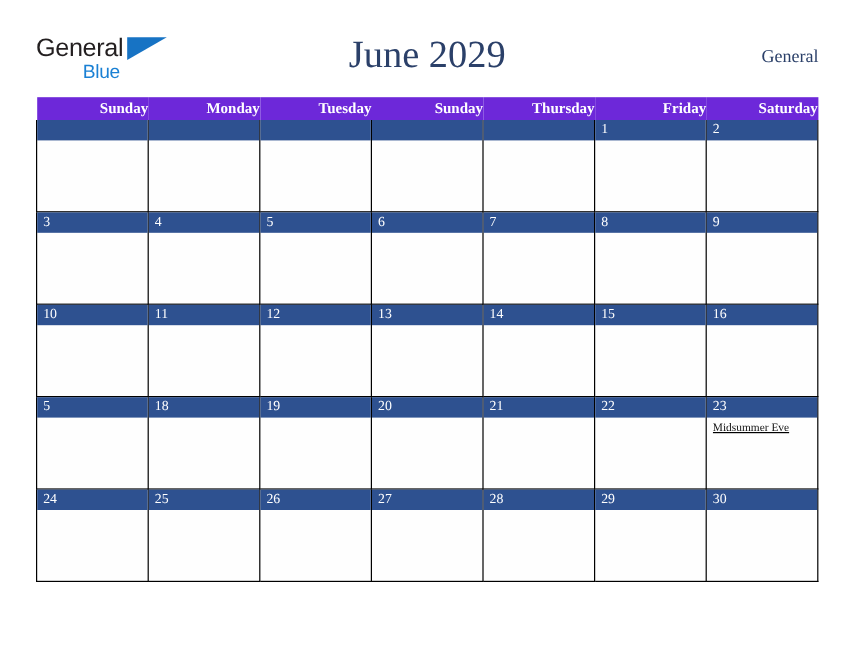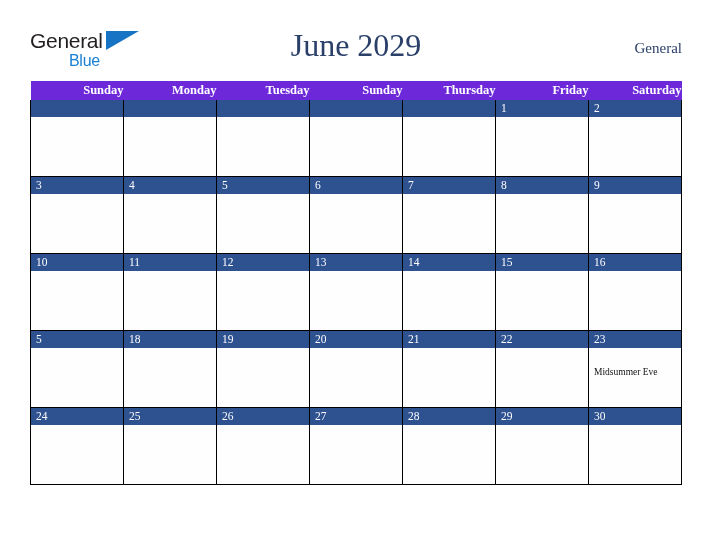--- a/index.html
+++ b/index.html
@@ -146,21 +146,22 @@
     font-size: 11.5px;
     line-height: 17px;
     overflow: hidden;
     white-space: nowrap;
   }
   .daynum-band.empty {
     color: transparent;
   }
 
   .events {
-    padding: 18px 4px 0 5px;
+    padding: 3px 4px 0 5px;
+    text-decoration: underline;
   }
   .event {
     font-family: "Liberation Serif", serif;
     font-size: 9.5px;
     color: #111111;
     line-height: 12px;
     white-space: nowrap;
     overflow: hidden;
   }
 </style>

